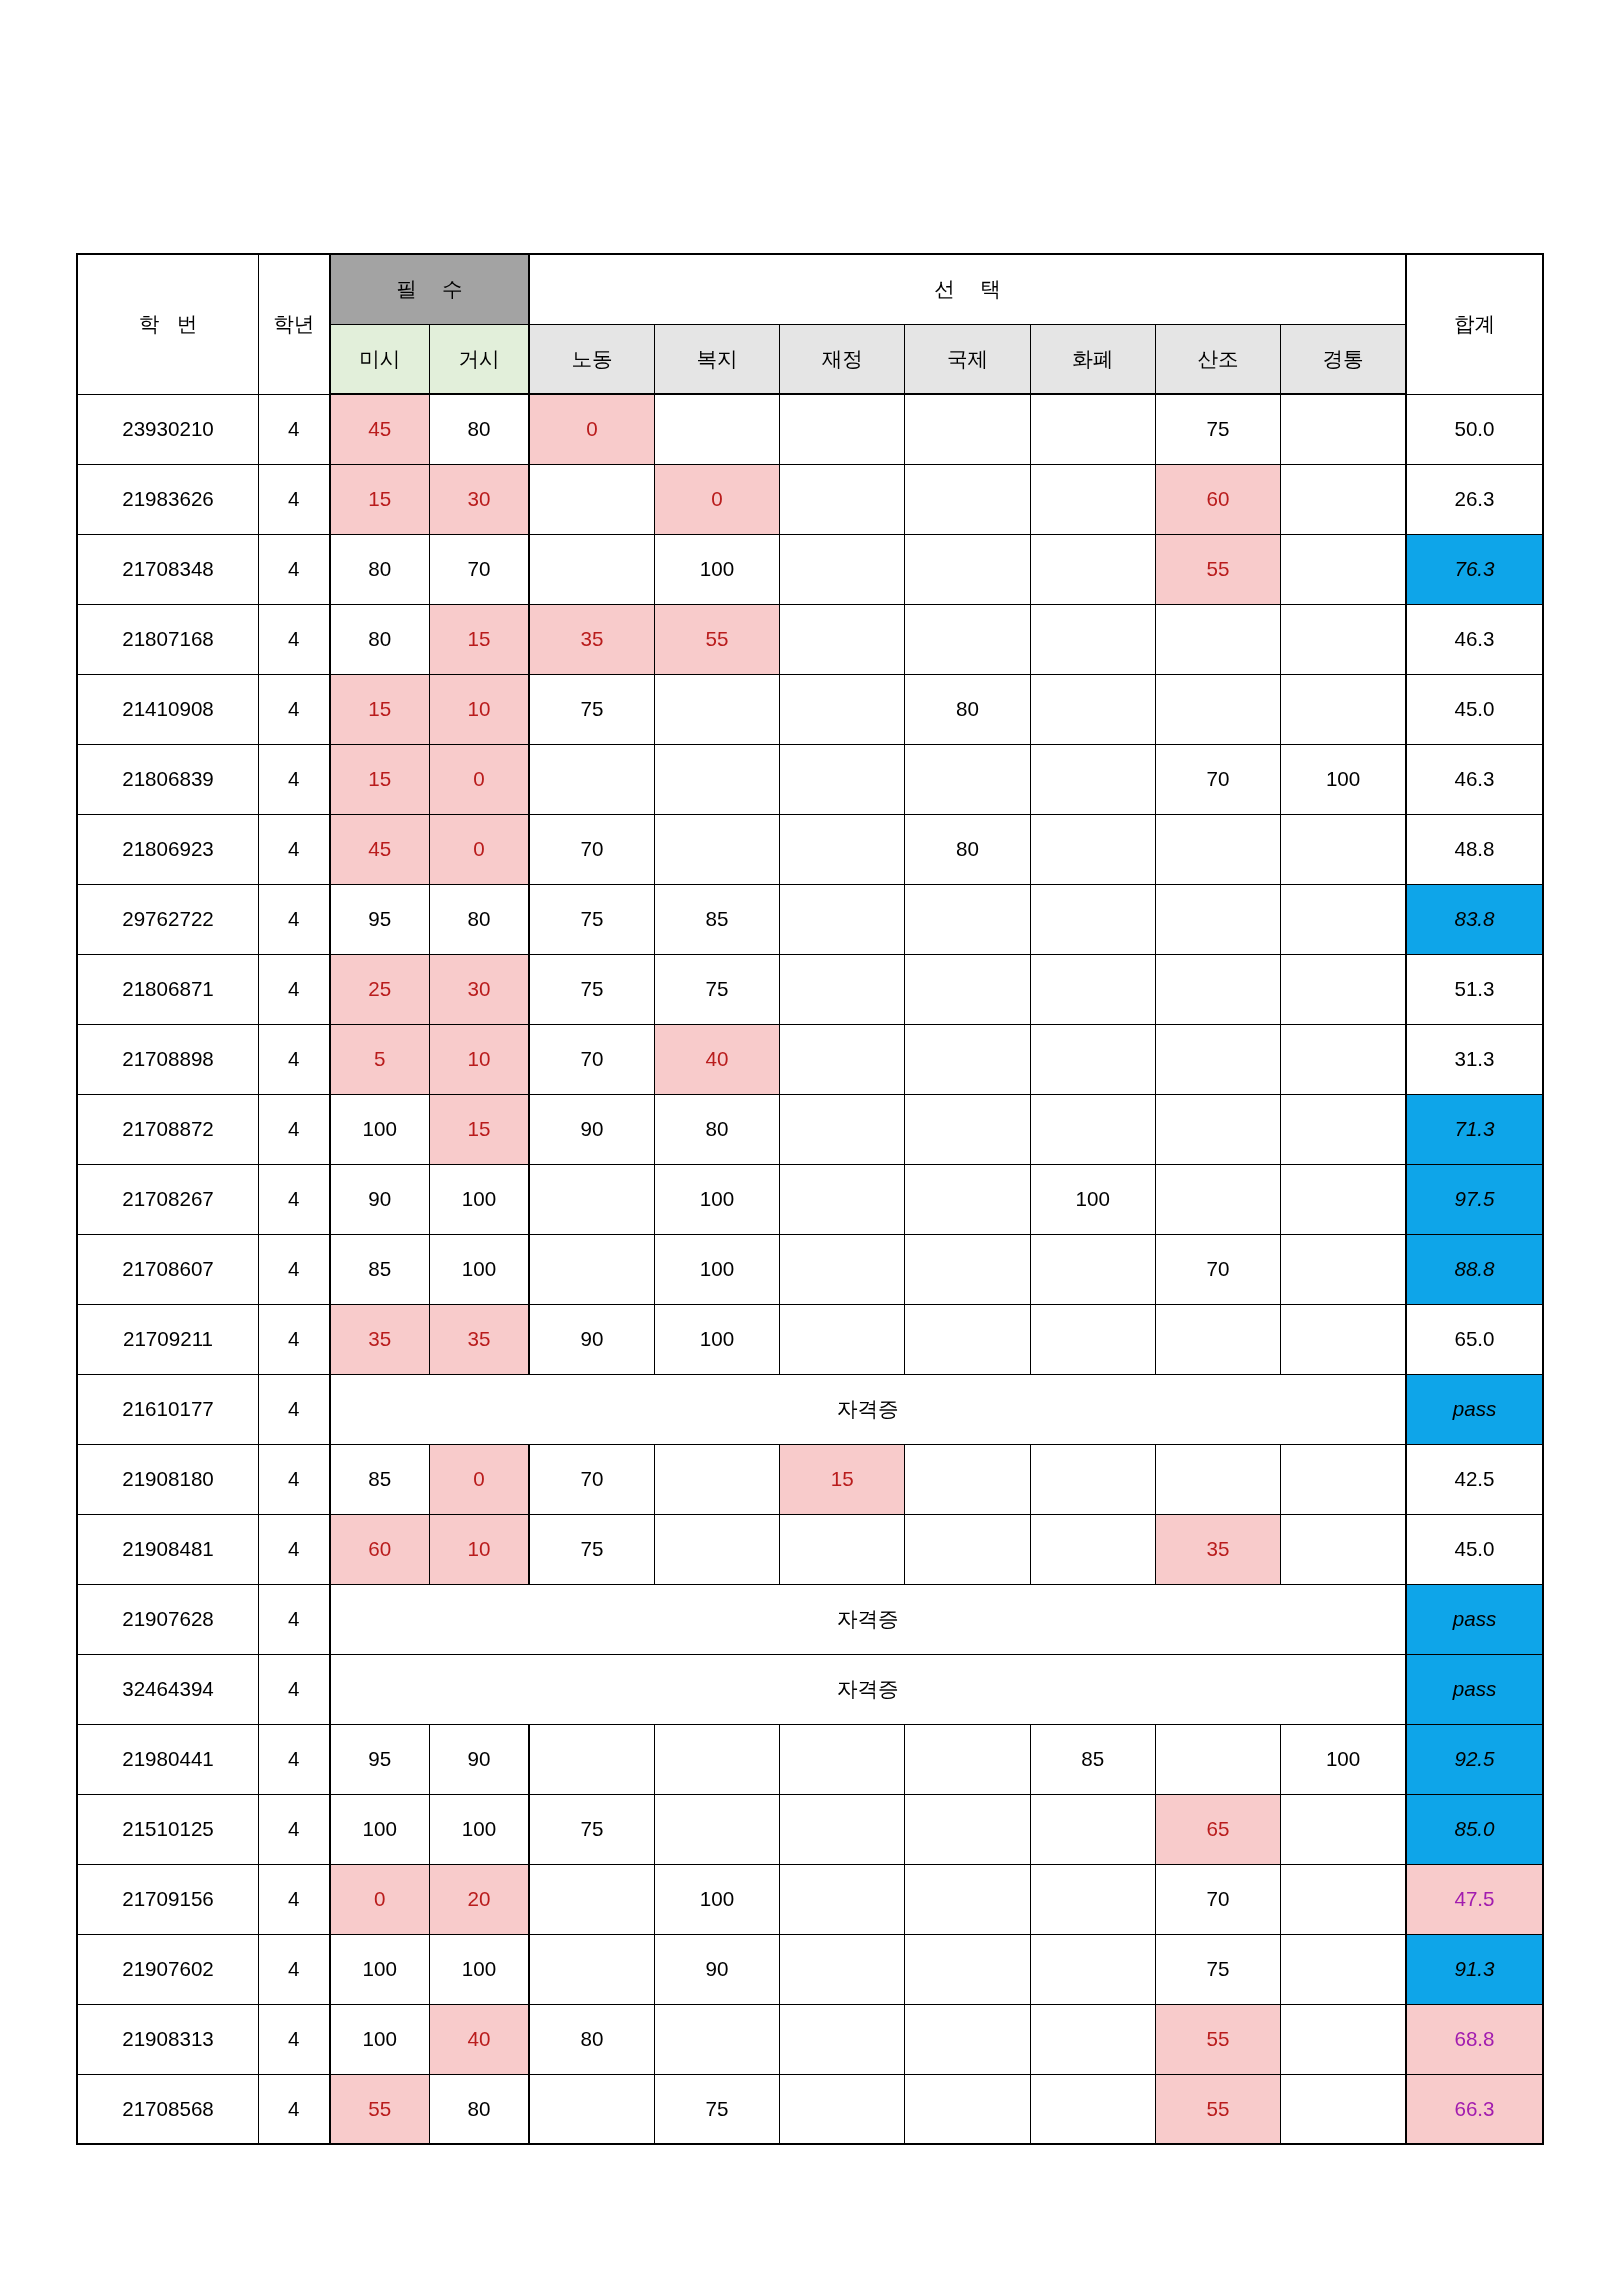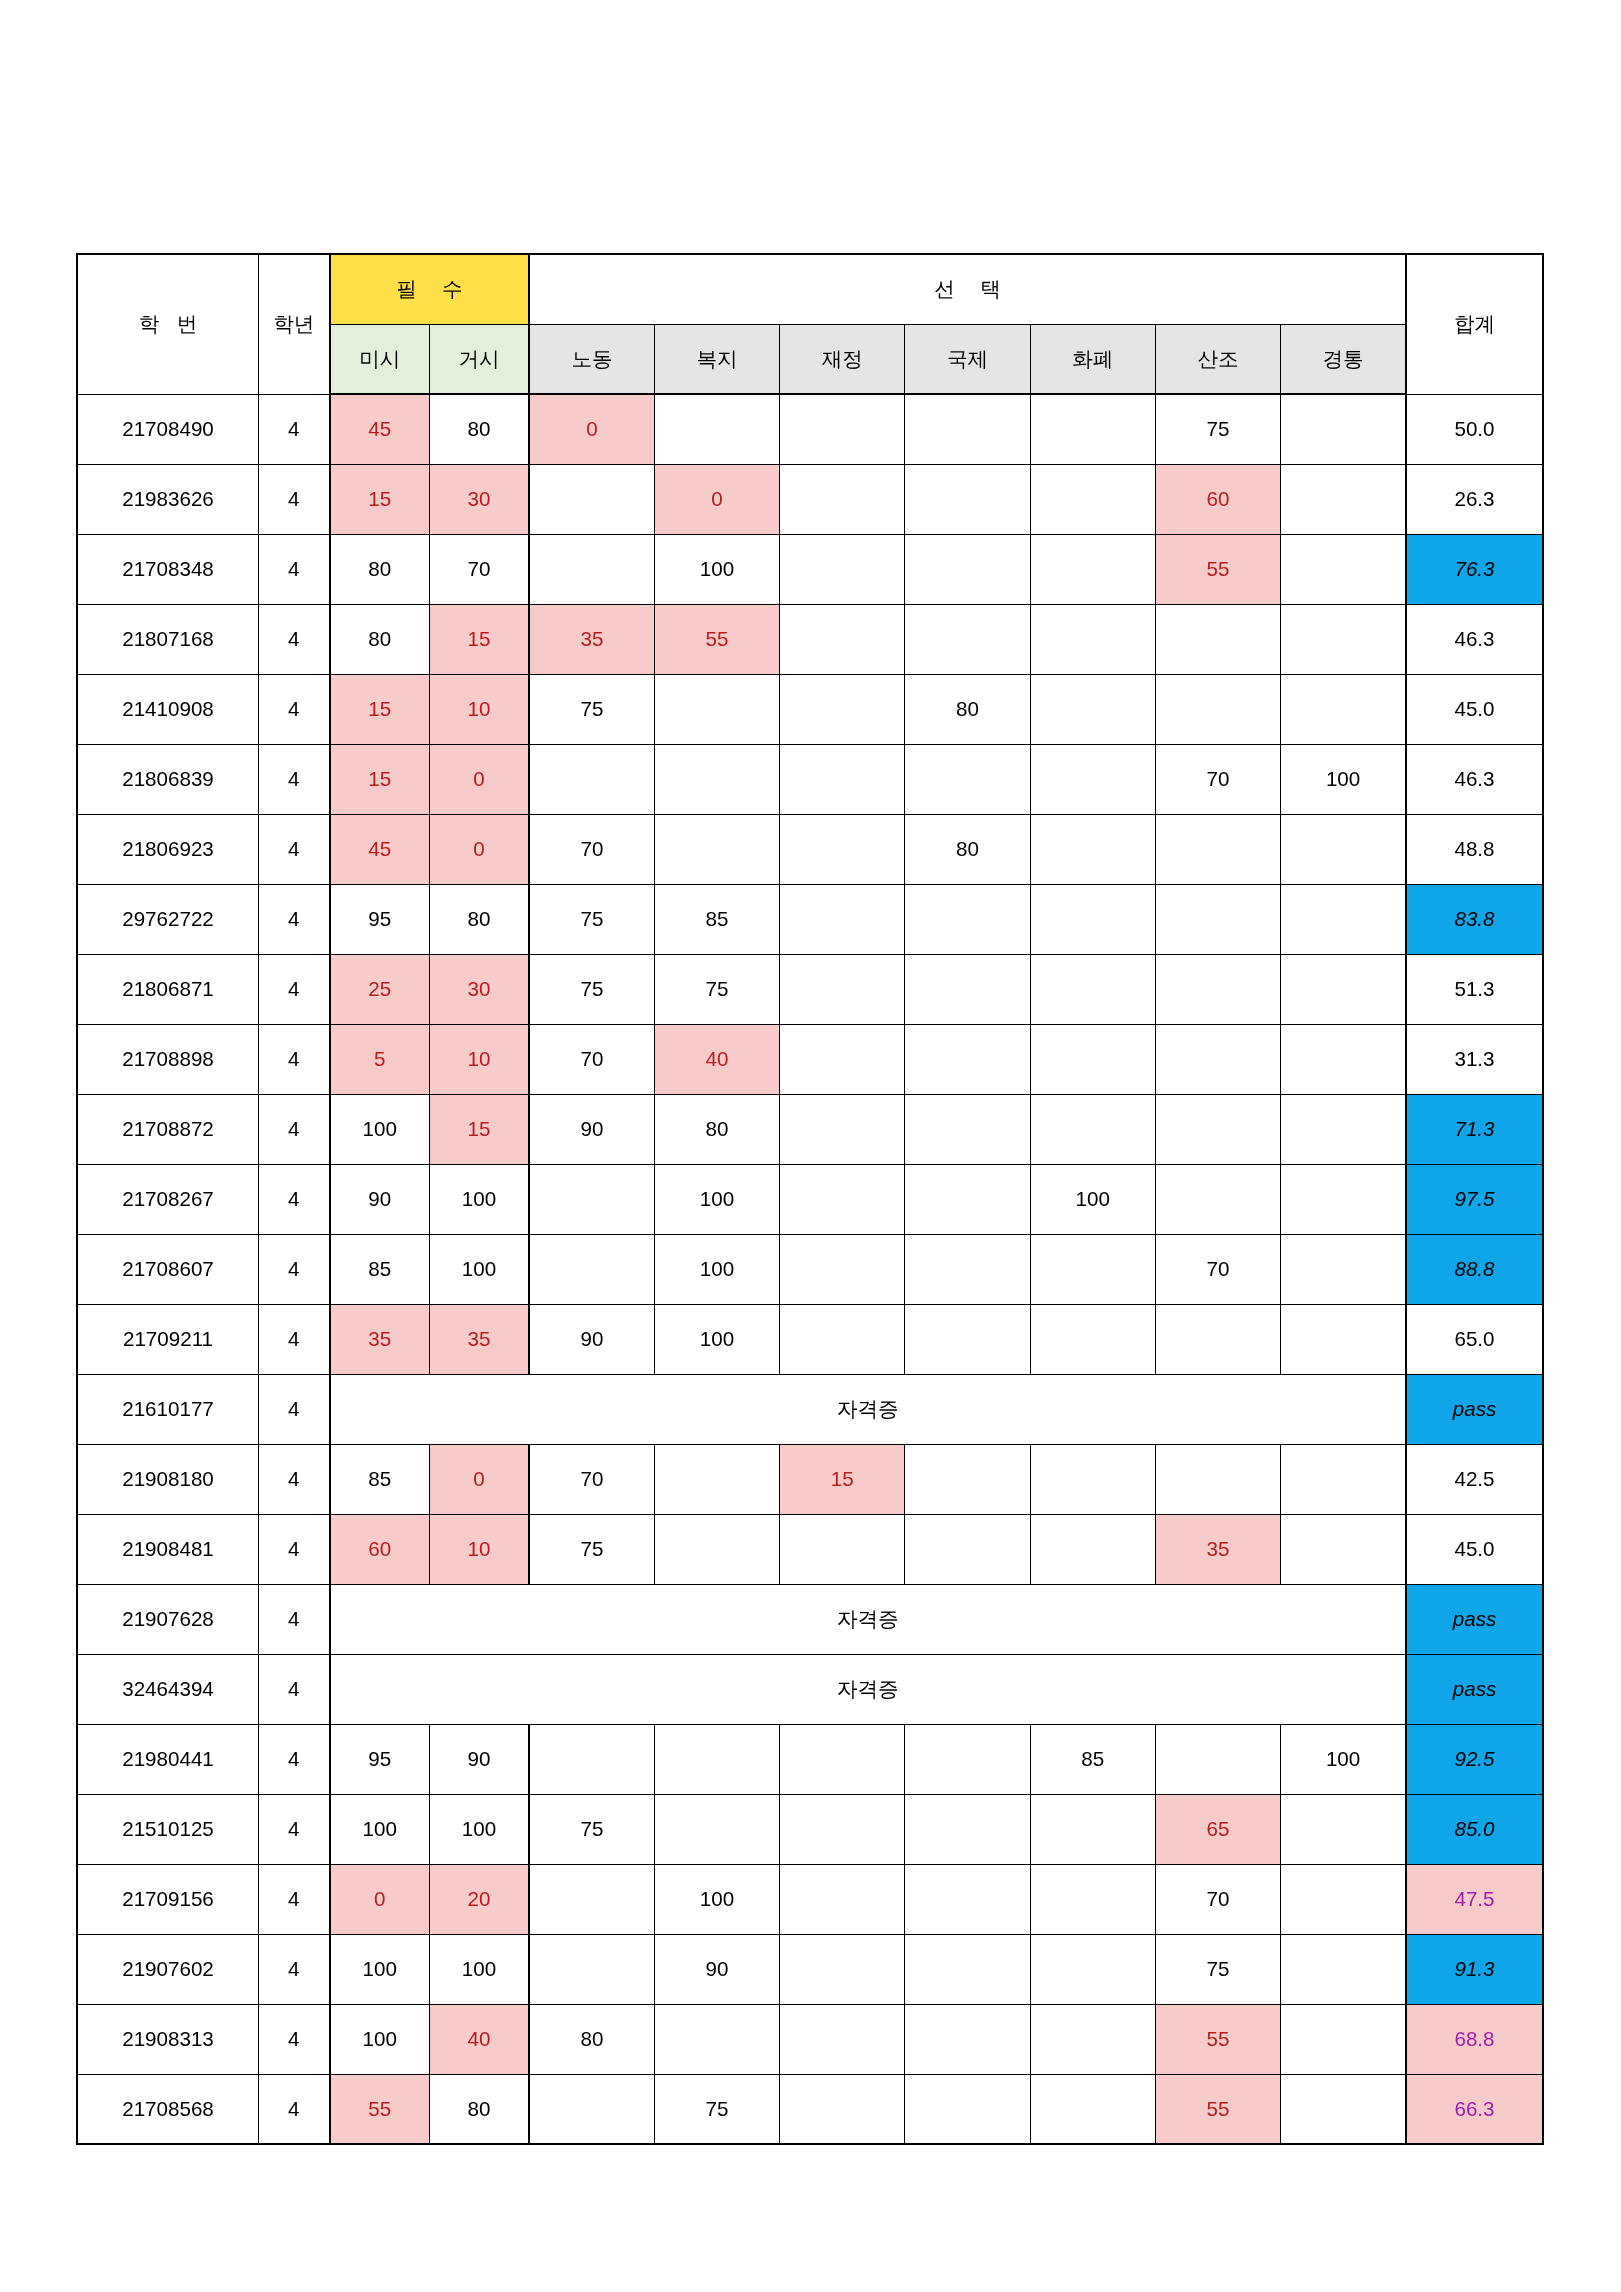--- a/index.html
+++ b/index.html
@@ -53,21 +53,21 @@
     height: 47px;
     font-size: 20.6px;
   }
   .hdr-id {
     font-size: 20.6px;
     letter-spacing: 5.9px;
     text-indent: 5.9px;
   }
   .hdr-year { font-size: 20.6px; }
   .hdr-req-group {
-    background: #fde047;
+    background: #a3a3a3;
     letter-spacing: 9.8px;
     text-indent: 9.8px;
   }
   .hdr-req-sub {
     background: #e2efda;
   }
   .hdr-opt-group {
     letter-spacing: 9.8px;
     text-indent: 9.8px;
   }
@@ -142,21 +142,21 @@
           <td class="hdr-opt-sub">복지</td>
           <td class="hdr-opt-sub">재정</td>
           <td class="hdr-opt-sub">국제</td>
           <td class="hdr-opt-sub">화폐</td>
           <td class="hdr-opt-sub">산조</td>
           <td class="hdr-opt-sub sec-right">경통</td>
         </tr>
       </thead>
       <tbody id="tbody">
           <tr>
-            <td class="val">21708490</td>
+            <td class="val">23930210</td>
             <td class="val">4</td>
             <td class="val low sec-left">45</td>
             <td class="val">80</td>
             <td class="val low sec-left">0</td>
             <td class="val"></td>
             <td class="val"></td>
             <td class="val"></td>
             <td class="val"></td>
             <td class="val">75</td>
             <td class="val sec-right"></td>

